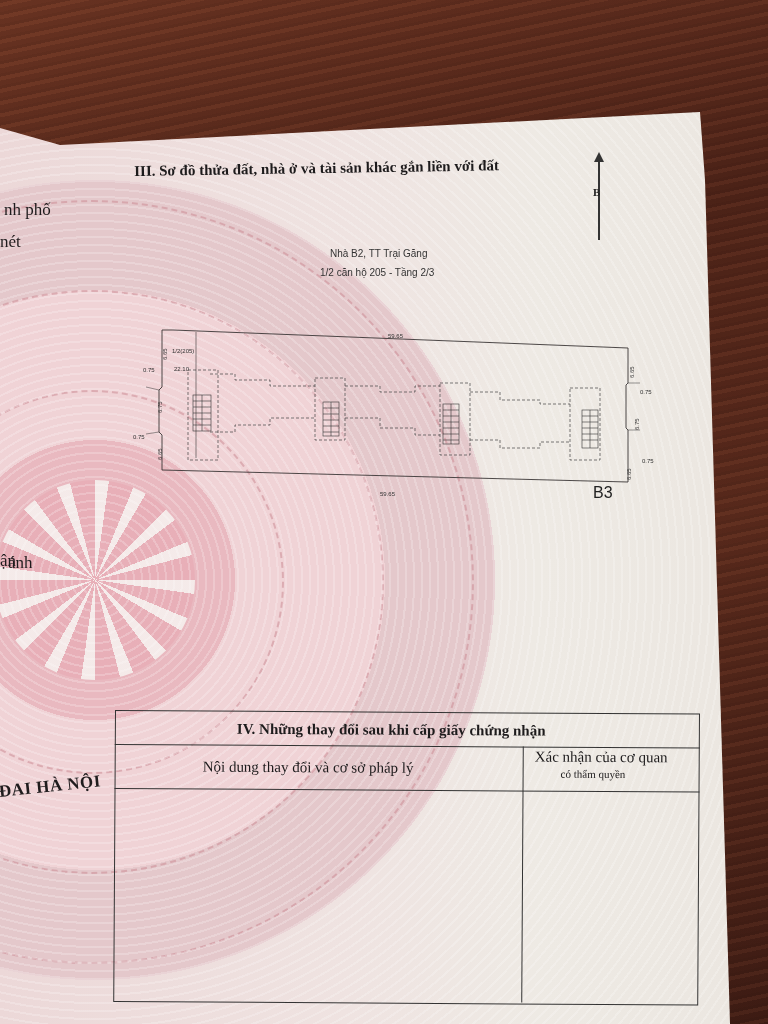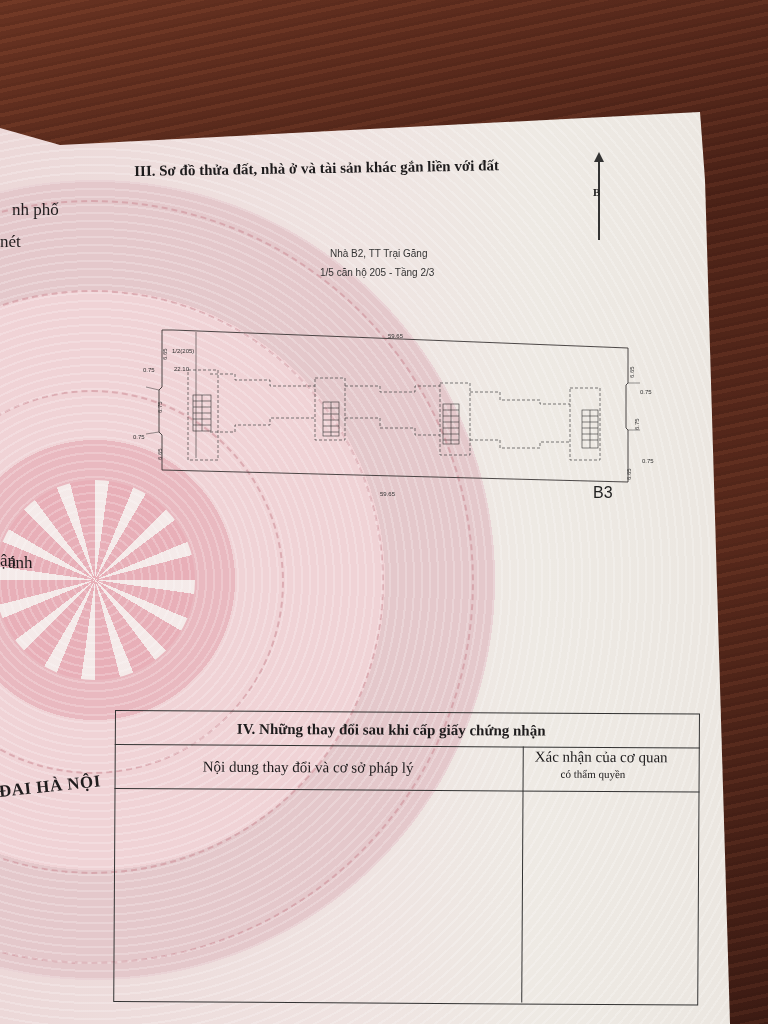--- a/index.html
+++ b/index.html
@@ -51,33 +51,33 @@
 
 <div class="wood-grain"></div>
 
 <div class="paper">
   <div class="ring" style="left:-200px;top:290px;width:580px;height:580px;"></div>
   <div class="ring" style="left:-290px;top:200px;width:760px;height:760px;"></div>
   <div class="ring" style="left:-100px;top:390px;width:380px;height:380px;"></div>
   <div class="star"></div>
 </div>
 
-<div class="abs frag" style="left:12px;top:200px;">nh phố</div>
+<div class="abs frag" style="left:4px;top:200px;">nh phố</div>
 <div class="abs frag" style="left:0px;top:232px;">nét</div>
 <div class="abs frag" style="left:8px;top:553px;">ánh</div>
 <div class="abs frag" style="left:0px;top:551px;">ận</div>
 <div class="abs frag-bold" style="left:-2px;top:782px;">ĐAI HÀ NỘI</div>
 
 <div class="abs sec-title" style="left:134px;top:163px;">III. Sơ đồ thửa đất, nhà ở và tài sản khác gắn liền với đất</div>
 
 <div class="north"></div>
 <div class="north-label">B</div>
 
 <div class="abs plan-sub" style="left:330px;top:248px;width:120px;">Nhà B2, TT Trại Găng</div>
-<div class="abs plan-sub" style="left:320px;top:267px;width:140px;">1/5 căn hộ 205 - Tầng 2/3</div>
+<div class="abs plan-sub" style="left:320px;top:267px;width:140px;">1/2 căn hộ 205 - Tầng 2/3</div>
 
 <svg class="abs" style="left:140px;top:320px;" width="520" height="180" viewBox="0 0 520 180">
   <g fill="none" stroke="#3a3536" stroke-width="0.9">
 
     <polyline points="33,10 488,28 488,63 486,65 486,108 488,110 488,162 22,150 22,115 19,112 19,70 22,67 22,10 33,10"></polyline>
     <line x1="56" y1="12" x2="56" y2="138" stroke-width="0.6"></line>
   </g>
   <g fill="none" stroke="#444" stroke-width="0.7" stroke-dasharray="3,2">
 
     <polyline points="70,54 95,54 95,60 130,60 130,66 175,66"></polyline>

